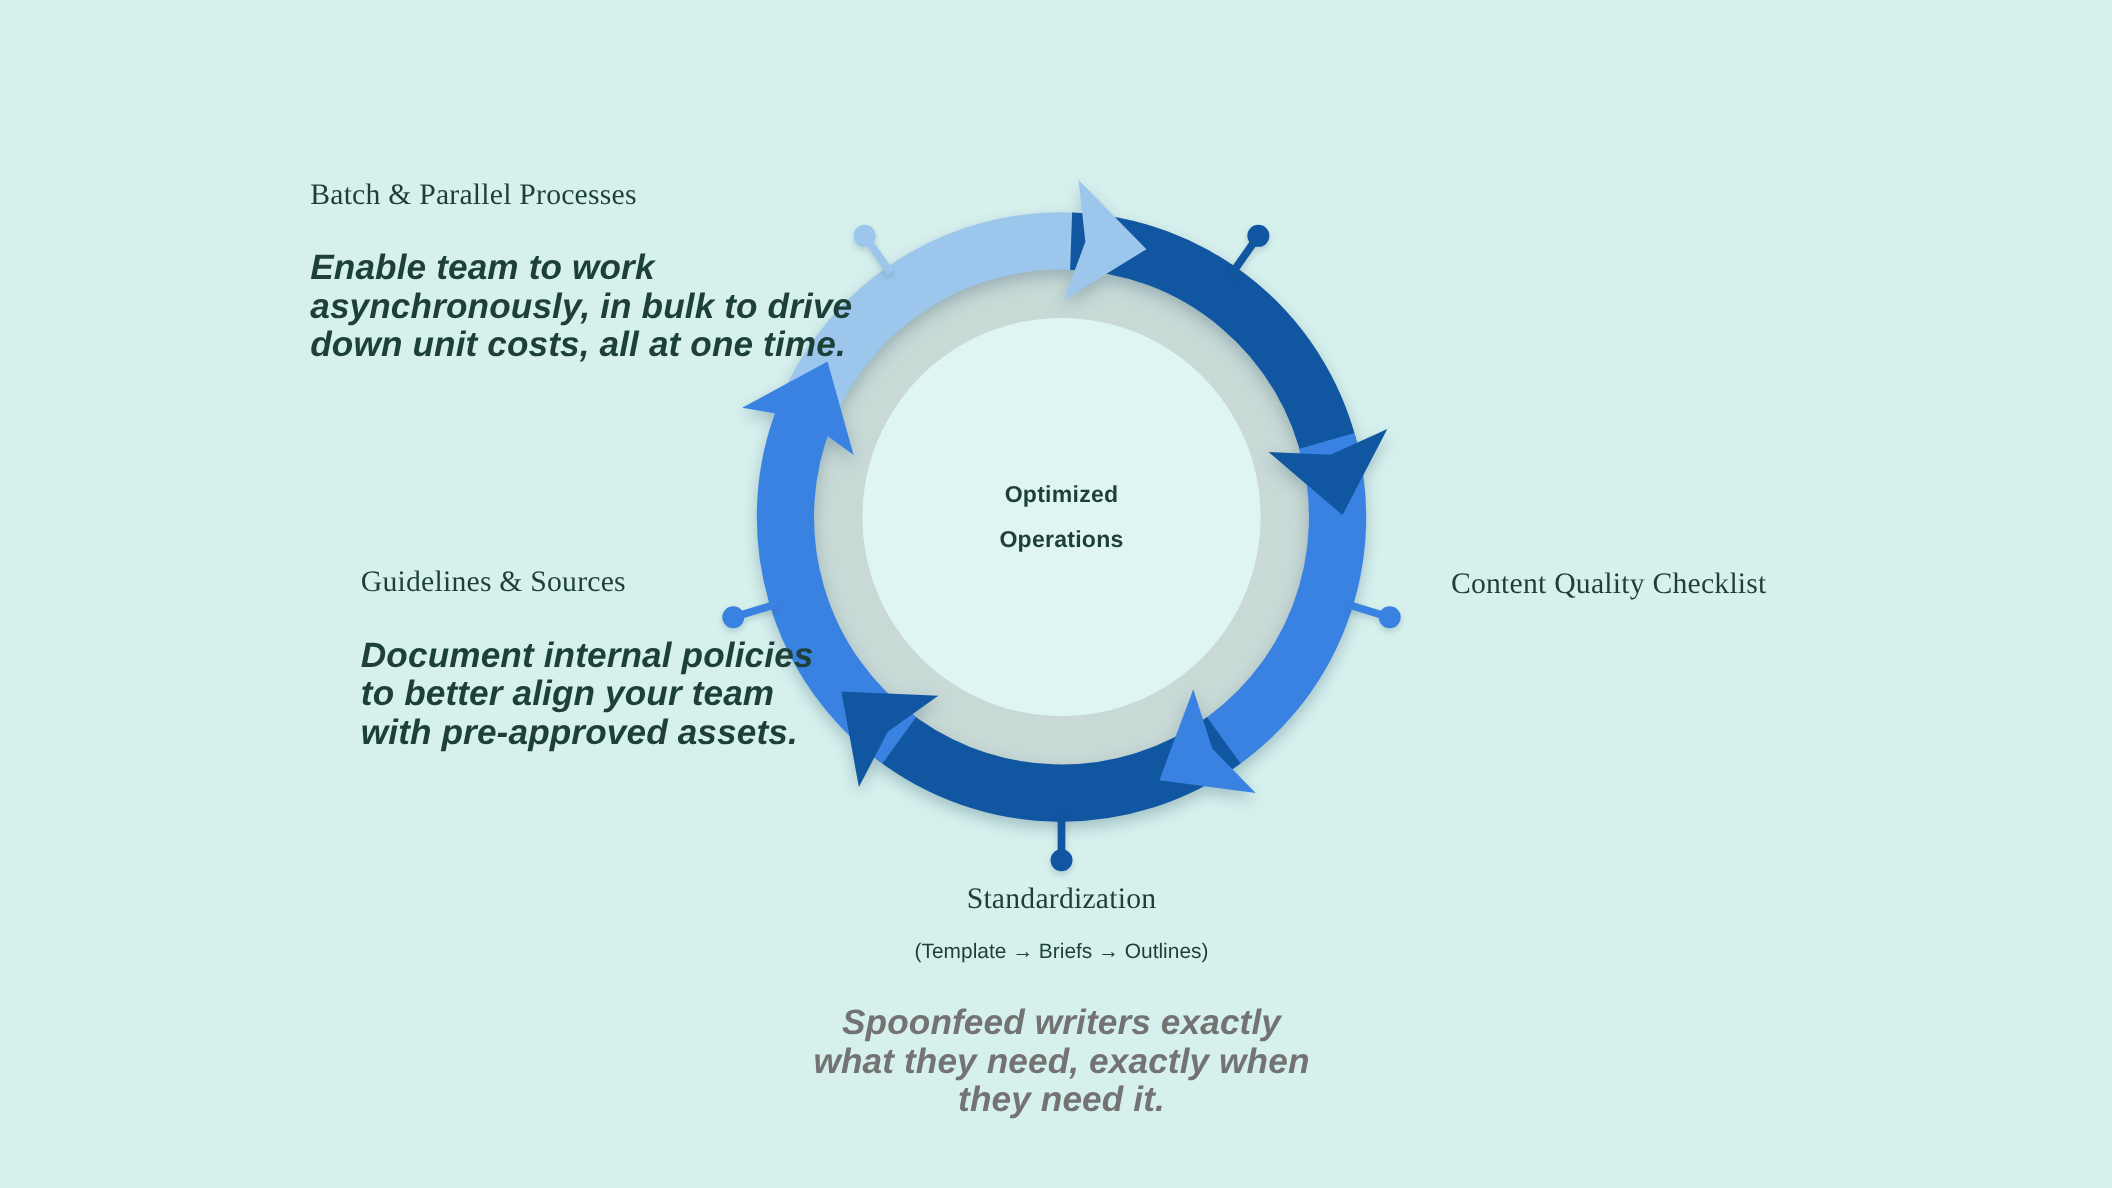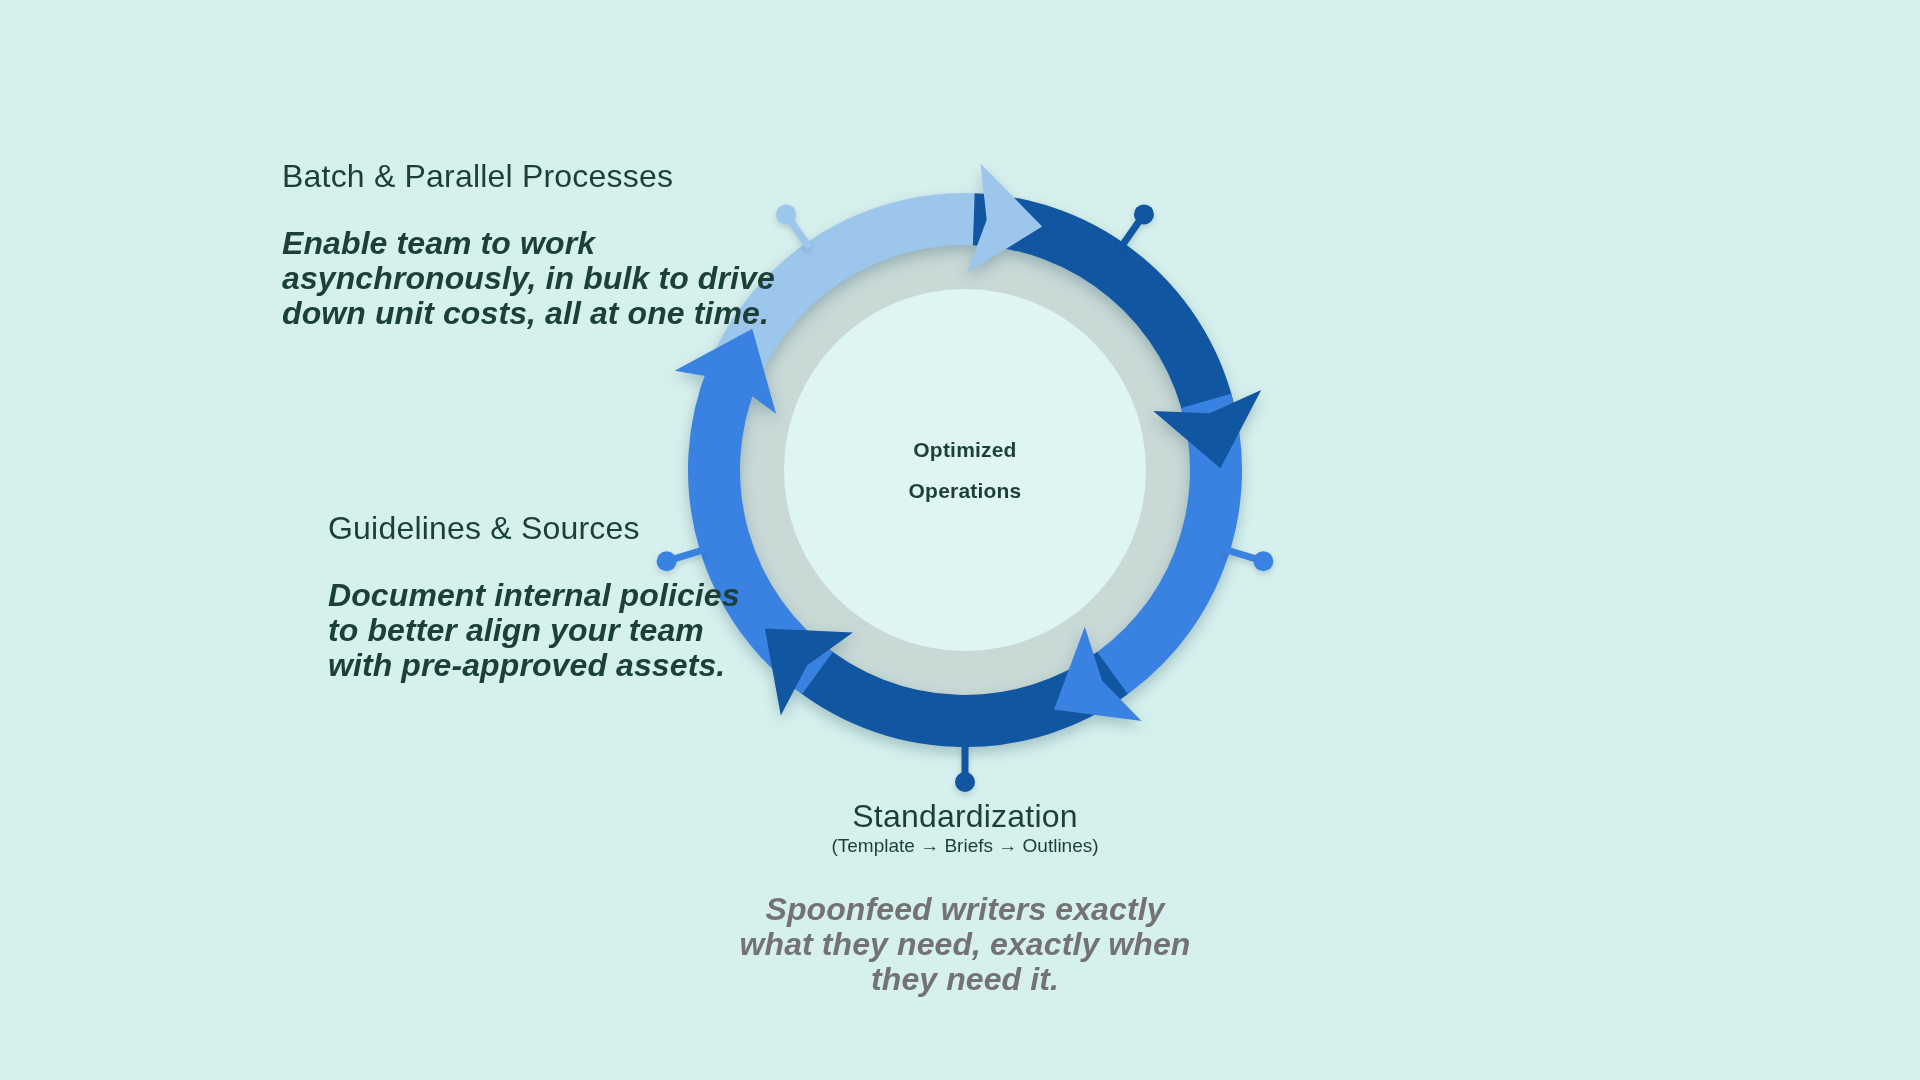--- a/index.html
+++ b/index.html
@@ -6,24 +6,24 @@
   body{
     width:1920px;height:1080px;overflow:hidden;position:relative;
     font-family:"Liberation Sans","DejaVu Sans",sans-serif;
   }
   #canvas{
     position:absolute;inset:0;width:1920px;height:1080px;
   }
   #cycle-svg{position:absolute;left:0;top:0;}
   .section{position:absolute;}
   .section-heading{
-    font-size:32px;font-weight:400;line-height:32px;letter-spacing:.2px;
+    font-size:27px;font-weight:400;line-height:32px;letter-spacing:.2px;font-family:Liberation Serif, serif;
   }
   .section-sub{
-    font-size:19px;font-weight:400;line-height:24px;margin-top:2px;
+    font-size:19px;font-weight:400;line-height:24px;margin-top:22px;
   }
   .section-body{
     font-size:32px;font-weight:700;line-height:35px;letter-spacing:.1px;
     margin-top:34px;white-space:pre-line;font-style:italic;
   }
   .align-left{text-align:left;}
   .align-right{text-align:right;}
   .align-center{text-align:center;transform:translateX(-50%);}
   #center-label{
     position:absolute;left:965px;top:470px;transform:translate(-50%,-50%);
@@ -77,20 +77,21 @@
     <div class="section-heading" style="color: rgb(28, 63, 56);">Batch &amp; Parallel Processes</div>
     <div class="section-body" style="color: rgb(28, 63, 56);">Enable team to work
 asynchronously, in bulk to drive
 down unit costs, all at one time.</div>
   </div>
 
   <div class="section align-right" style="right:342px;top:160px;">
   </div>
 
   <div class="section align-right" style="right:314px;top:514px;">
+    <div class="section-heading" style="color: rgb(28, 63, 56);">Content Quality Checklist</div>
   </div>
 
   <div class="section align-center" style="left:965px;top:800px;">
     <div class="section-heading" style="color: rgb(28, 63, 56);">Standardization</div>
     <div class="section-sub" style="color: rgb(28, 63, 56);">(Template → Briefs → Outlines)</div>
     <div class="section-body" style="color: #737373;">Spoonfeed writers exactly
 what they need, exactly when
 they need it.</div>
   </div>
 

